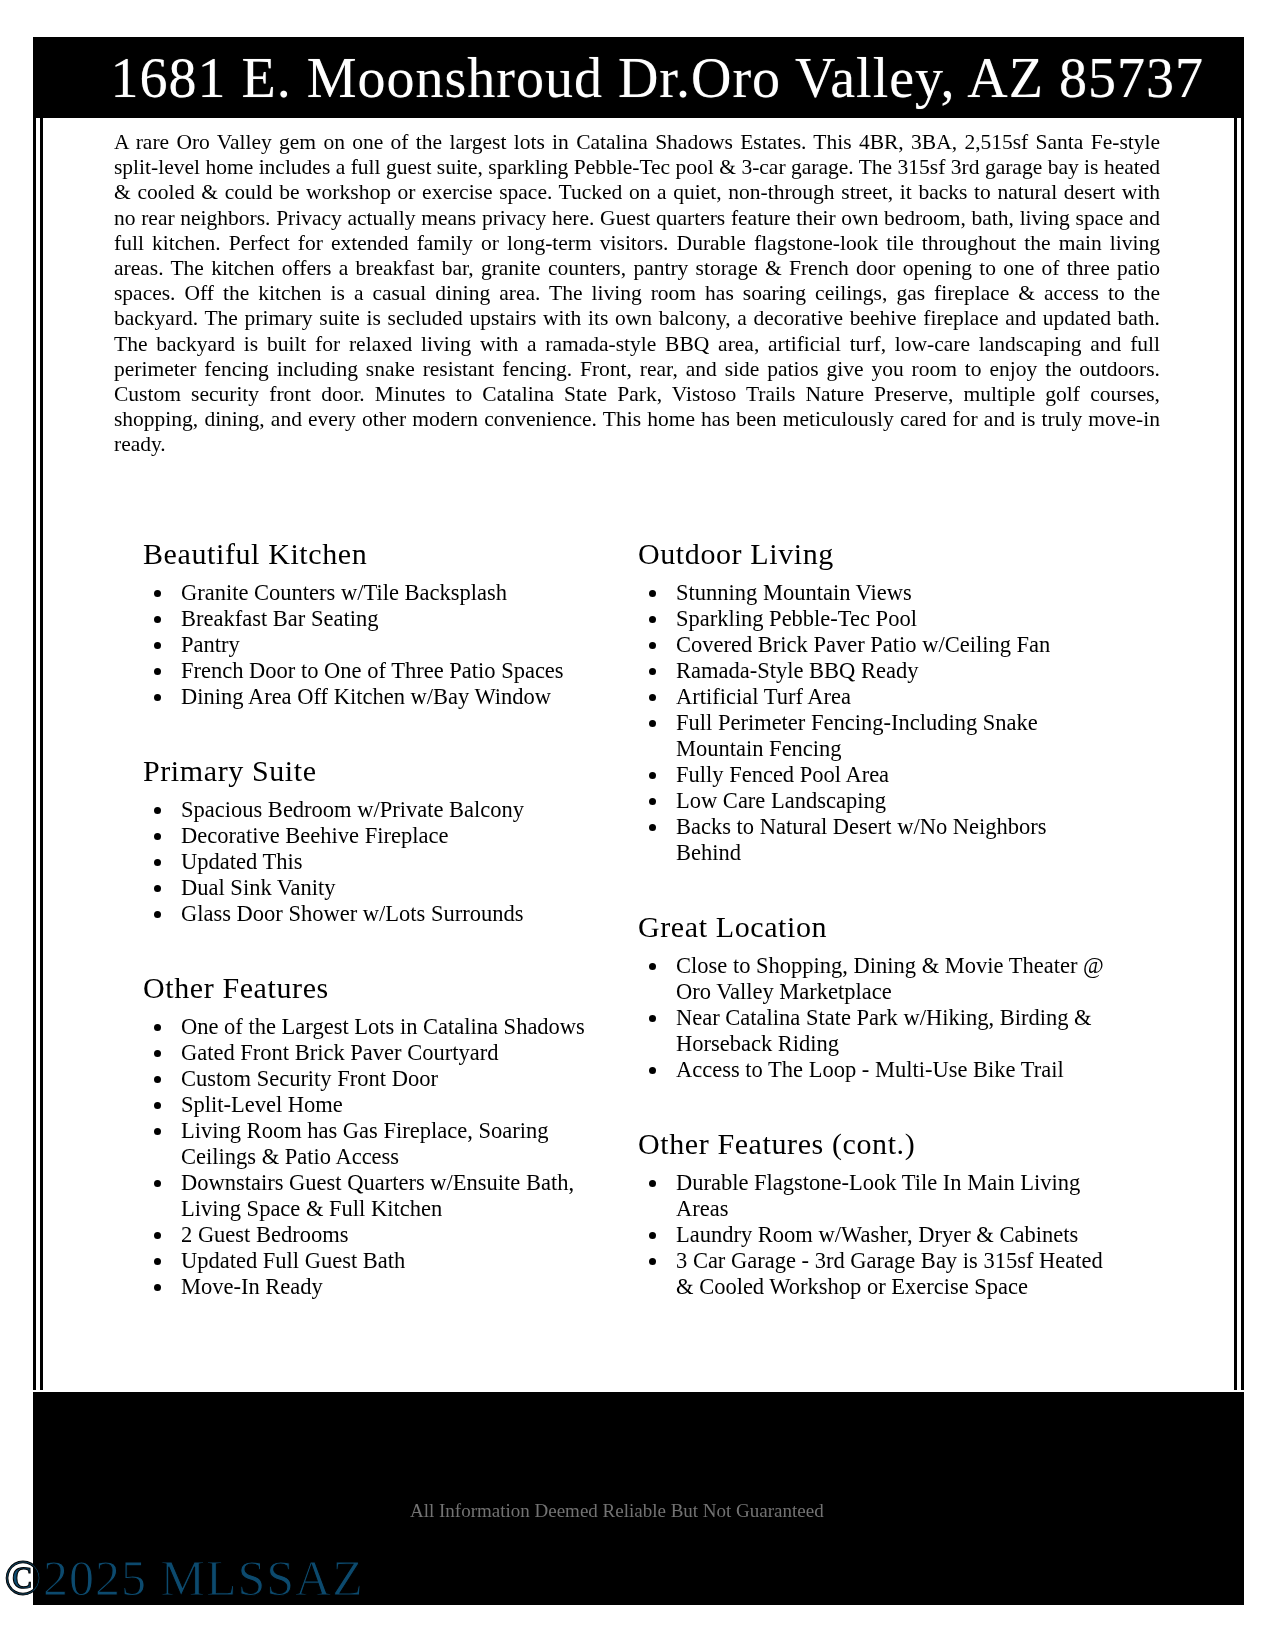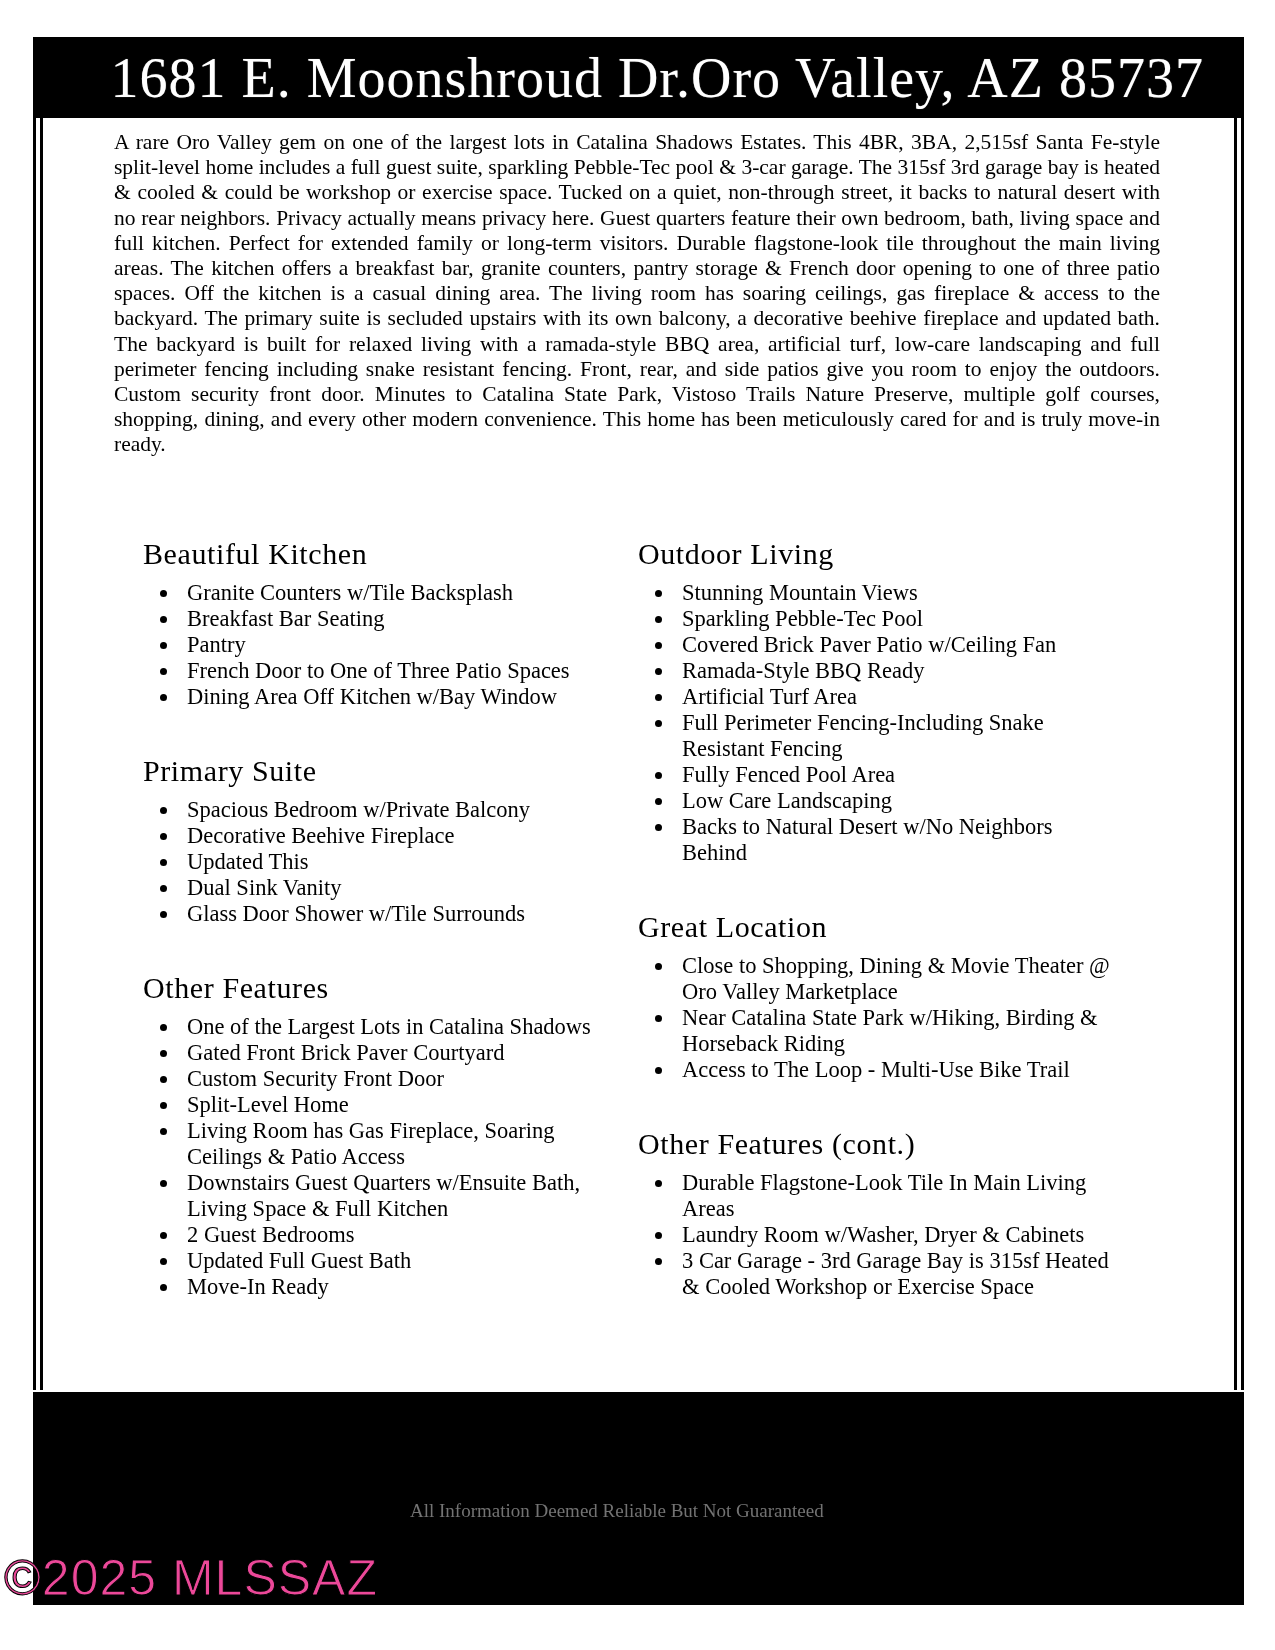--- a/index.html
+++ b/index.html
@@ -53,21 +53,21 @@
   .col-right { width:480px; }
 
   .feature-section { margin:0; }
   .feature-section + .feature-section { margin-top:44px; }
   .feature-section h2 {
     margin:0 0 9px 0;
     font-size:30px; font-weight:normal;
     letter-spacing:0.6px;
   }
   .feature-section ul {
-    list-style:none; margin:7px; padding:0;
+    list-style:none; margin:1px; padding:0;
     font-size:22.5px; line-height:26px;
   }
   .feature-section li {
     position:relative;
     padding-left:37px;
   }
   .feature-section li::before {
     content:"";
     position:absolute; left:10px; top:10px;
     width:7px; height:7px; border-radius:50%;
@@ -75,23 +75,23 @@
   }
 
   
   .footerbar {
     position:absolute; left:33px; top:1392px;
     width:1211px; height:213px;
     background:#000000;
   }
   .watermark {
     position:absolute; left:4px; top:1549px;
-    font-family:Liberation Sans, sans-serif;
+    font-family:Liberation Serif, serif;
     font-size:50px; font-weight:normal;
-    color:#ec4899;
+    color:#0c4a6e;
     -webkit-text-stroke:1px #000000;
     letter-spacing:1px;
     z-index:2;
   }
   .disclaimer {
     position:absolute; left:410px; top:1500px;
     font-family:"Liberation Serif", serif;
     font-size:19px; color:#737373;
     z-index:2;
   }
@@ -122,21 +122,21 @@
             <li>Dining Area Off Kitchen w/Bay Window</li>
           </ul>
         </section>
         <section class="feature-section">
           <h2>Primary Suite</h2>
           <ul>
             <li>Spacious Bedroom w/Private Balcony</li>
             <li>Decorative Beehive Fireplace</li>
             <li>Updated This</li>
             <li>Dual Sink Vanity</li>
-            <li>Glass Door Shower w/Tile Surrounds</li>
+            <li>Glass Door Shower w/Lots Surrounds</li>
           </ul>
         </section>
         <section class="feature-section">
           <h2>Other Features</h2>
           <ul>
             <li>One of the Largest Lots in Catalina Shadows</li>
             <li>Gated Front Brick Paver Courtyard</li>
             <li>Custom Security Front Door</li>
             <li>Split-Level Home</li>
             <li>Living Room has Gas Fireplace, Soaring Ceilings &amp; Patio Access</li>
@@ -149,21 +149,21 @@
       </div>
     <div class="col-right">
         <section class="feature-section">
           <h2>Outdoor Living</h2>
           <ul>
             <li>Stunning Mountain Views</li>
             <li>Sparkling Pebble-Tec Pool</li>
             <li>Covered Brick Paver Patio w/Ceiling Fan</li>
             <li>Ramada-Style BBQ Ready</li>
             <li>Artificial Turf Area</li>
-            <li>Full Perimeter Fencing-Including Snake Resistant Fencing</li>
+            <li>Full Perimeter Fencing-Including Snake Mountain Fencing</li>
             <li>Fully Fenced Pool Area</li>
             <li>Low Care Landscaping</li>
             <li>Backs to Natural Desert w/No Neighbors Behind</li>
           </ul>
         </section>
         <section class="feature-section">
           <h2>Great Location</h2>
           <ul>
             <li>Close to Shopping, Dining &amp; Movie Theater @ Oro Valley Marketplace</li>
             <li>Near Catalina State Park w/Hiking, Birding &amp; Horseback Riding</li>

